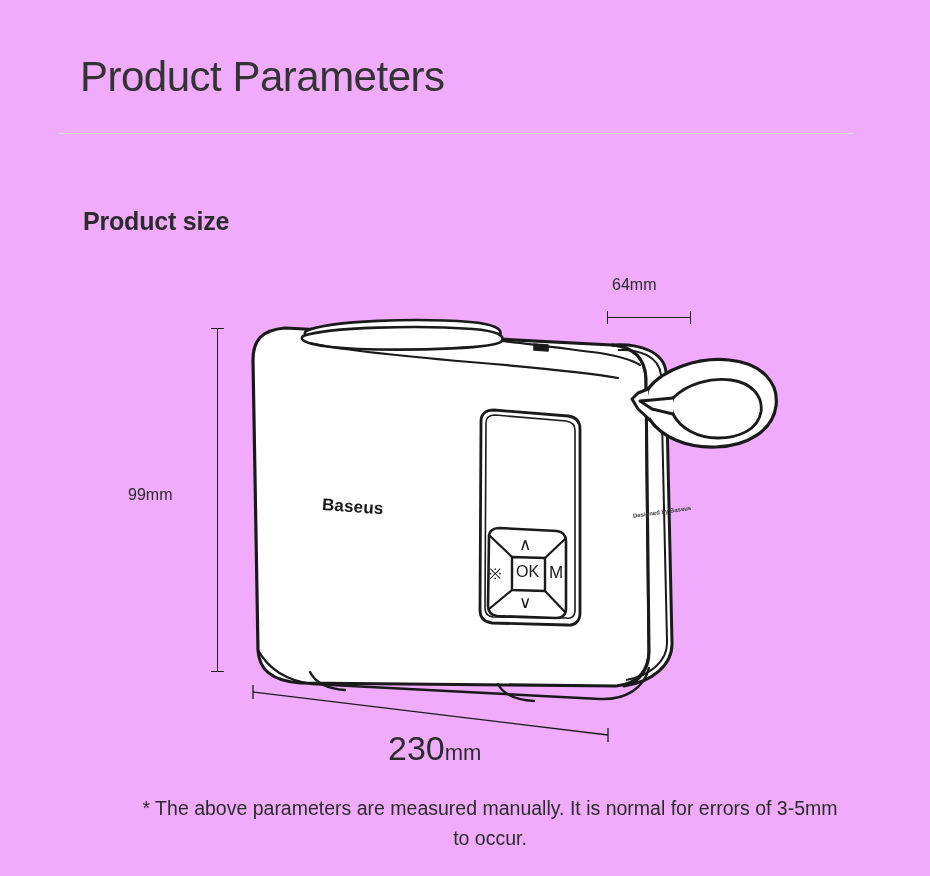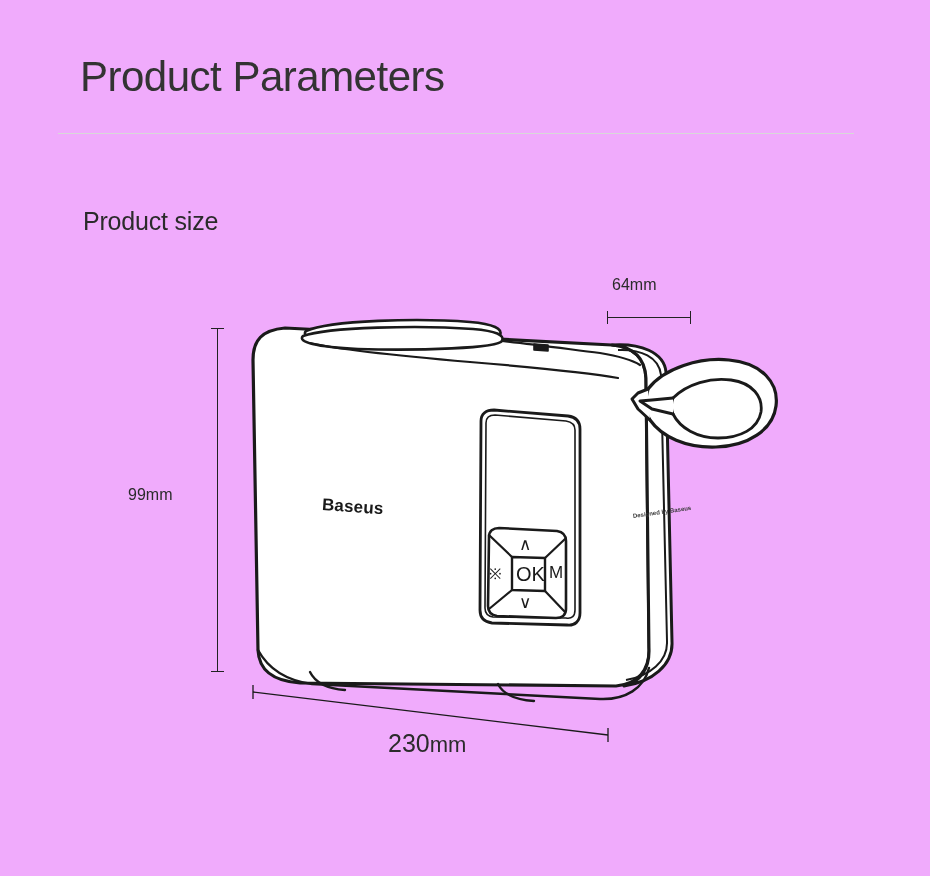--- a/index.html
+++ b/index.html
@@ -43,21 +43,21 @@
     height: 1px;
     background: #d8d8d8;
   }
 
   
   .section-heading {
     position: absolute;
     left: 83px;
     top: 207px;
     font-size: 25px;
-    font-weight: 400;
+    font-weight: 700;
     color: #2b2b2b;
     letter-spacing: -0.2px;
     white-space: nowrap;
   }
 
   
   .dim-label {
     position: absolute;
     color: #2b2b2b;
     white-space: nowrap;
@@ -70,21 +70,21 @@
   .dim-99 {
     left: 128px;
     top: 486px;
     font-size: 16px;
   }
   .dim-230 {
     left: 388px;
     top: 729px;
     font-size: 22px;
   }
-  .dim-230 .big { font-size: 25px; }
+  .dim-230 .big { font-size: 34px; }
 
   
   .dimline-64 {
     position: absolute;
     left: 607px;
     top: 317px;
     width: 84px;
     height: 1px;
     background: #222;
   }
@@ -274,22 +274,23 @@
       <path d="M310,672 C316,684 330,689 345,690"></path>
       <path d="M498,684 C504,696 518,700 534,701"></path>
       <path d="M258,650 C270,672 290,681 312,684 L600,699 C626,700 644,688 649,668"></path>
     </g>
   </svg>
 
   <div style="position:absolute;left:519px;top:534px;font-size:17px;color:#1a1a1a;">∧</div>
   <div style="position:absolute;left:519px;top:592px;font-size:17px;color:#1a1a1a;">∨</div>
   <div style="position:absolute;left:489px;top:563px;font-size:15px;color:#1a1a1a;">※</div>
   <div style="position:absolute;left:549px;top:563px;font-size:17px;color:#1a1a1a;">M</div>
-  <div style="position:absolute;left:516px;top:563px;font-size:20px;color:#1a1a1a;">OK</div>
+  <div style="position:absolute;left:516px;top:563px;font-size:16px;color:#1a1a1a;">OK</div>
 
   <div style="position:absolute;left:322px;top:495px;font-size:17px;font-weight:700;color:#1a1a1a;
               transform:rotate(4deg);transform-origin:left center;letter-spacing:0.2px;">Baseus</div>
 
   <div style="position:absolute;left:633px;top:513px;font-size:6px;font-weight:700;color:#3a3a3a;
               transform:rotate(-8deg);transform-origin:left center;white-space:nowrap;">Designed by Baseus</div>
 
+  <div class="footnote">* The above parameters are measured manually. It is normal for errors of 3-5mm to occur.</div>
 
 </div>
 
 </body></html>

